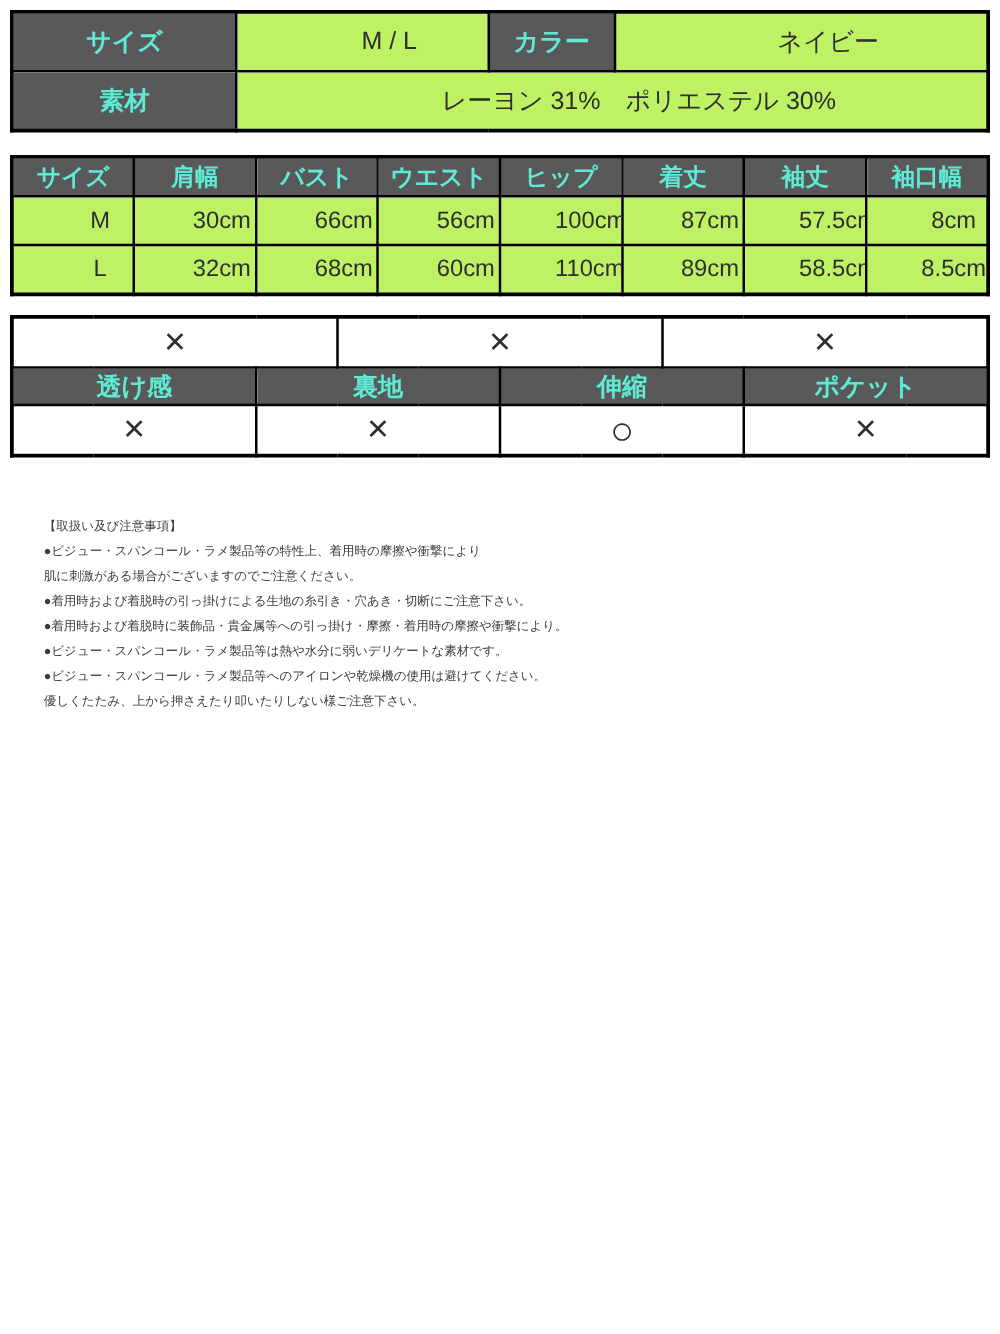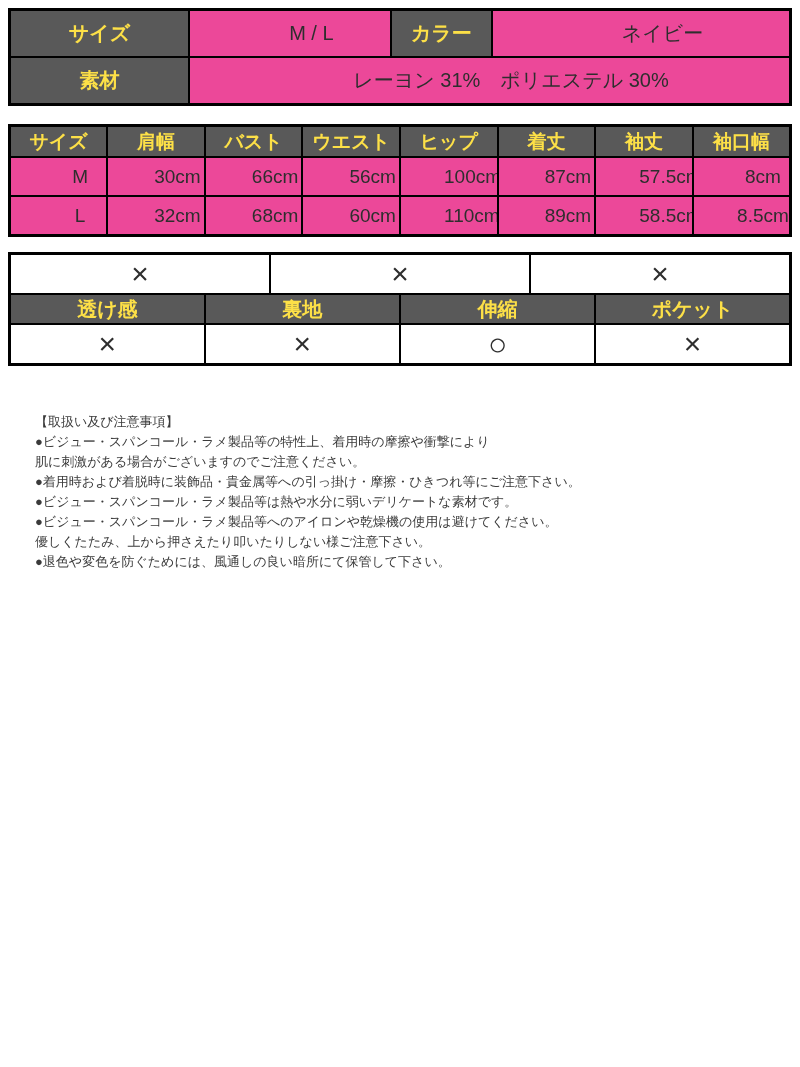--- a/index.html
+++ b/index.html
@@ -24,26 +24,26 @@
   }
   td, th {
     border: 2px solid #000000;
     text-align: center;
     vertical-align: middle;
     padding: 0;
     overflow: hidden;
   }
   .hd {
     background: #595959;
-    color: #fde047;
+    color: #5eead4;
     font-weight: bold;
     font-size: 20px;
   }
   .val {
-    background: #ec4899;
+    background: #bef264;
     color: #2e2e2e;
     font-size: 20px;
     font-weight: normal;
     padding-left: 43px;
   }
   
   .tableA { margin-bottom: 18px; }
   .tableA td { height: 45px; }
   
   .tableB { margin-bottom: 15px; }
@@ -53,21 +53,21 @@
   .tableCD .hd { height: 28px; }
   .tableCD .sym { height: 38px; font-size: 30px; color: #2e2e2e; background:#ffffff; }
   .tableCD .sym.circle { font-size: 32px; }
   .matval { white-space: pre-wrap; }
   
   .notes {
     margin-top: 46px;
     padding-left: 27px;
     padding-right: 10px;
     color: #3a3a3a;
-    font-size: 13px;
+    font-size: 10px;
     line-height: 20px;
   }
   .notes .line { white-space: nowrap; }
 </style>
 </head>
 <body>
 
 <div class="page">
 
   <table class="tableA">
@@ -169,20 +169,20 @@
       <td class="sym circle" colspan="3">○</td>
       <td class="sym" colspan="3">×</td>
     </tr>
   </tbody>
     </table>
 
   <div class="notes">
     <div class="line">【取扱い及び注意事項】</div>
     <div class="line">●ビジュー・スパンコール・ラメ製品等の特性上、着用時の摩擦や衝撃により</div>
     <div class="line">肌に刺激がある場合がございますのでご注意ください。</div>
-    <div class="line">●着用時および着脱時に装飾品・貴金属等への引っ掛け・摩擦・ひきつれ等にご注意下さい。</div>
+    <div class="line">●着用時および着脱時の引っ掛けによる生地の糸引き・穴あき・切断にご注意下さい。</div>
+    <div class="line">●着用時および着脱時に装飾品・貴金属等への引っ掛け・摩擦・着用時の摩擦や衝撃により。</div>
     <div class="line">●ビジュー・スパンコール・ラメ製品等は熱や水分に弱いデリケートな素材です。</div>
     <div class="line">●ビジュー・スパンコール・ラメ製品等へのアイロンや乾燥機の使用は避けてください。</div>
     <div class="line">優しくたたみ、上から押さえたり叩いたりしない様ご注意下さい。</div>
-    <div class="line">●退色や変色を防ぐためには、風通しの良い暗所にて保管して下さい。</div>
   </div>
 
 </div>
 
 </body></html>

